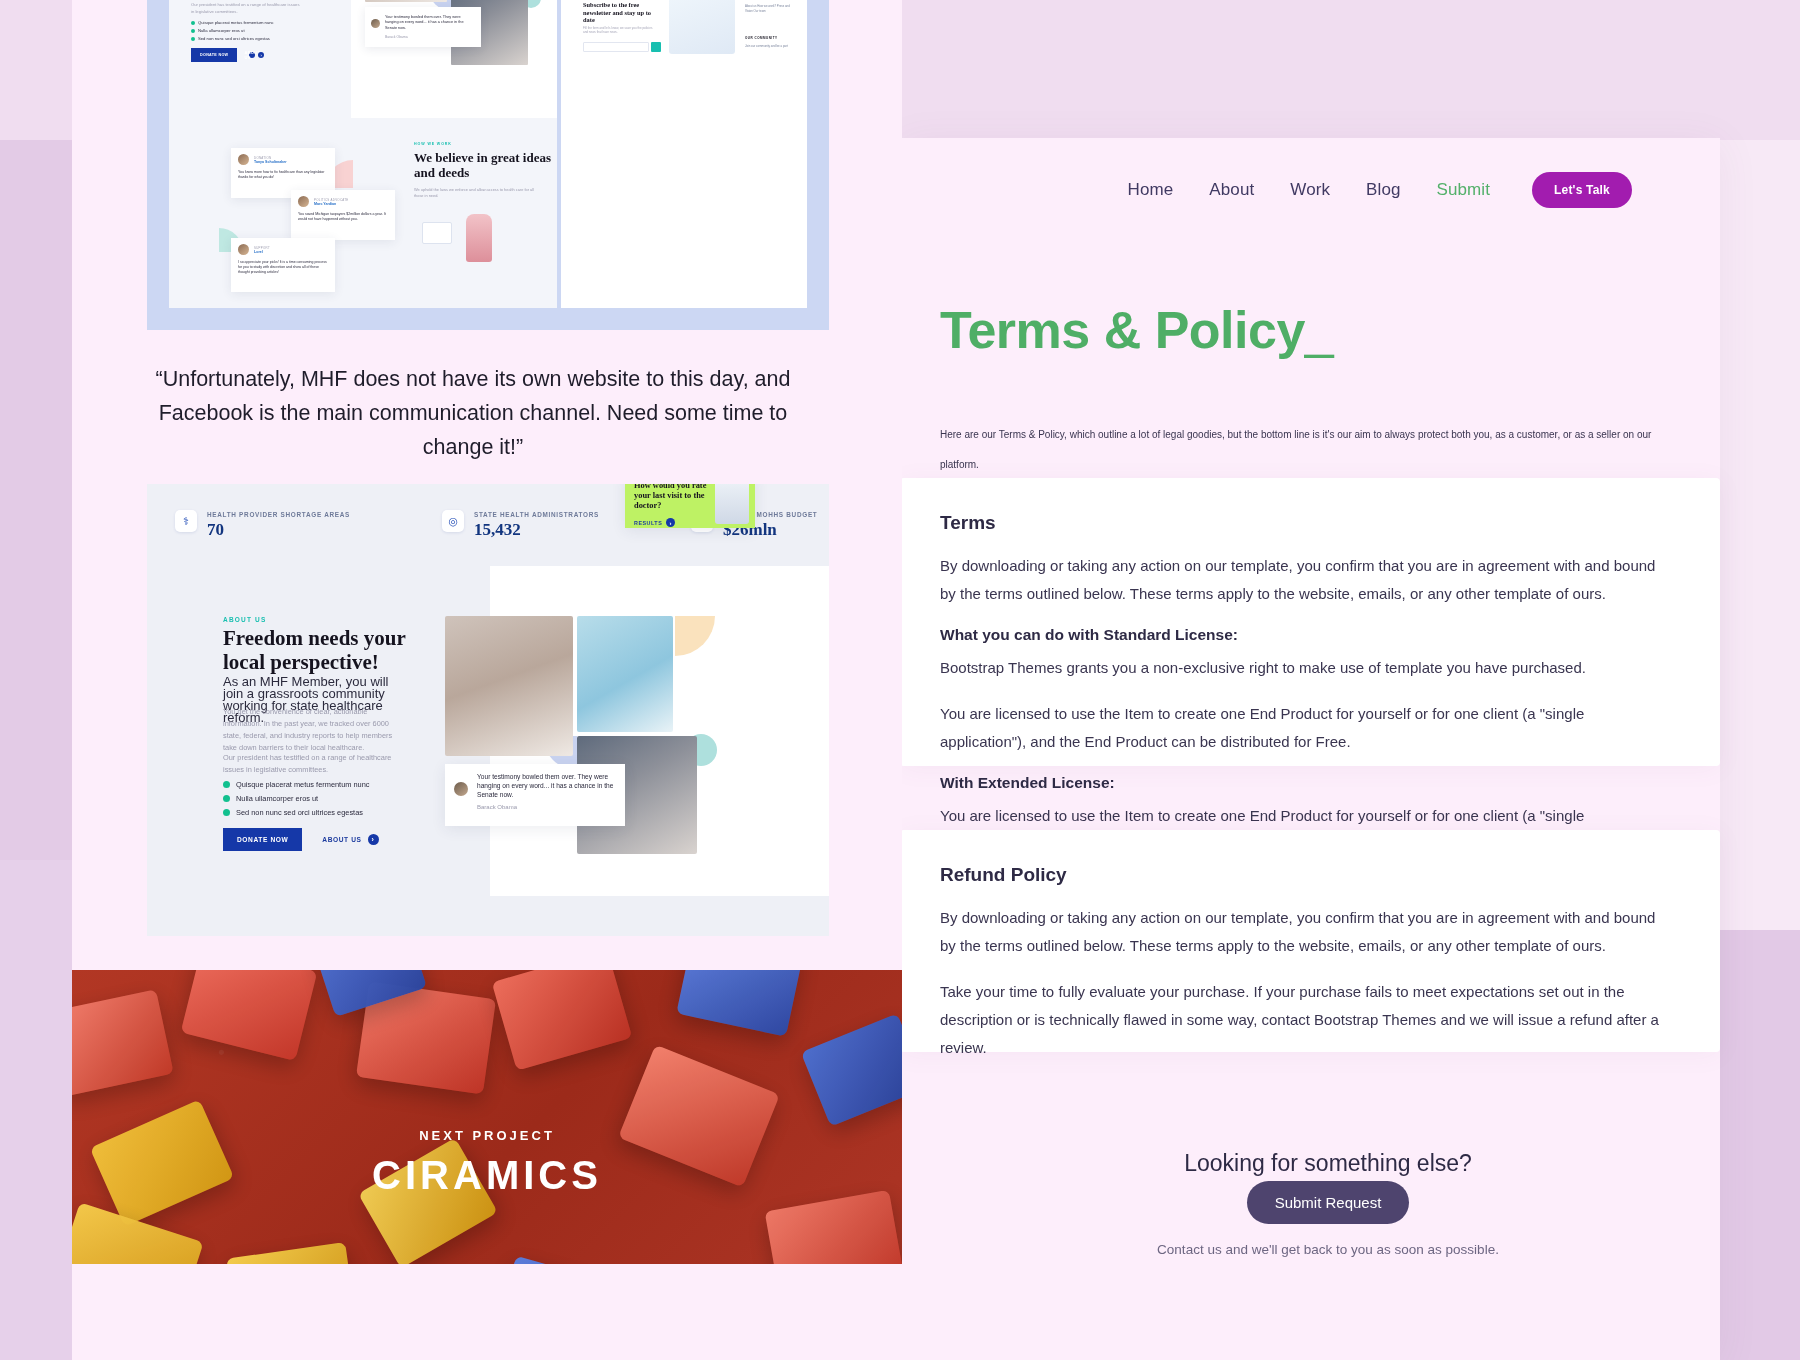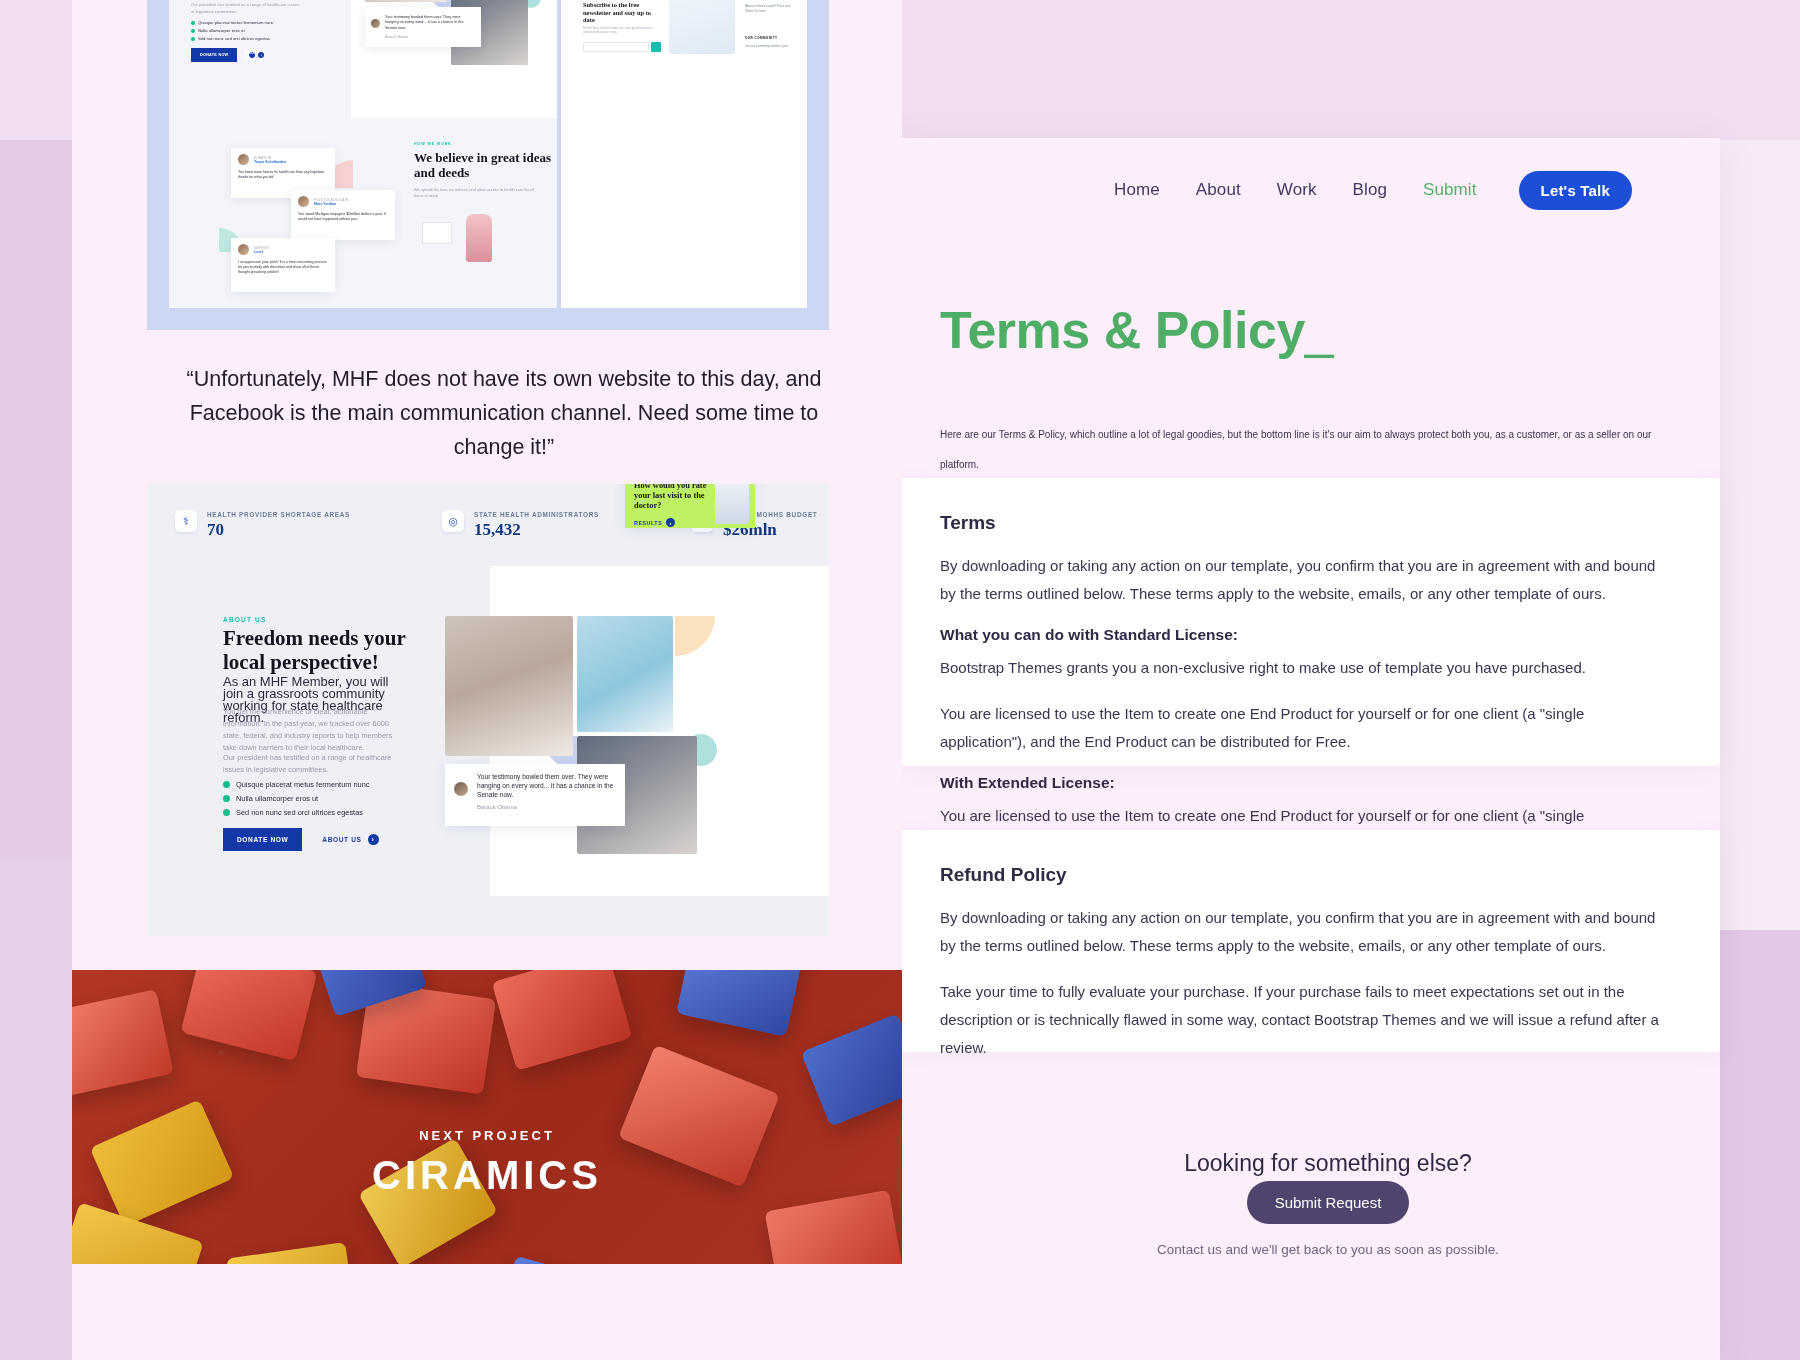--- a/index.html
+++ b/index.html
@@ -29,21 +29,21 @@
     background:#fdeefb; box-shadow:0 6px 40px rgba(120,70,120,.07);
   }
   .policy-nav {
     position:absolute; left:900px; top:160px; width:820px; height:60px;
     display:flex; align-items:center; justify-content:flex-end; gap:36px;
     padding-right:88px;
   }
   .nav-link { font-size:17px; color:#413a63; letter-spacing:.1px; cursor:pointer; }
   .nav-link.active { color:#53b06a; }
   .lets-talk {
-    background:#1d4ed8; color:#fff; font-size:15px; font-weight:600;
+    background:#a21caf; color:#fff; font-size:12px; font-weight:600;
     border:none; border-radius:22px; padding:11px 22px; cursor:pointer;
     letter-spacing:.2px; margin-left:6px;
   }
 
   .policy-title {
     position:absolute; left:900px; top:300px; width:820px;
     font-size:52px; font-weight:700; color:#4fae66; letter-spacing:-.5px;
     padding-left:40px;
   }
   .policy-title .cursor { color:#4fae66; font-weight:500; }
@@ -82,21 +82,21 @@
     position:absolute; left:147px; top:-250px; width:682px; height:580px;
     background:#ccd7f3; overflow:hidden;
   }
   .mock {
     position:absolute; background:#f3f5fa; overflow:hidden;
   }
   .mock-a { left:22px; top:22px; width:388px; height:536px; }
   .mock-b { left:414px; top:22px; width:246px; height:536px; background:#fff; }
 
   .quote {
-    position:absolute; left:163px; top:362px; width:682px;
+    position:absolute; left:132px; top:362px; width:682px;
     text-align:center; font-size:21.5px; line-height:34px; color:#1f1d2b;
     font-weight:400;
   }
 
   .board-bot {
     position:absolute; left:147px; top:484px; width:682px; height:452px;
     background:#eef0f6; overflow:hidden;
   }
 
   

